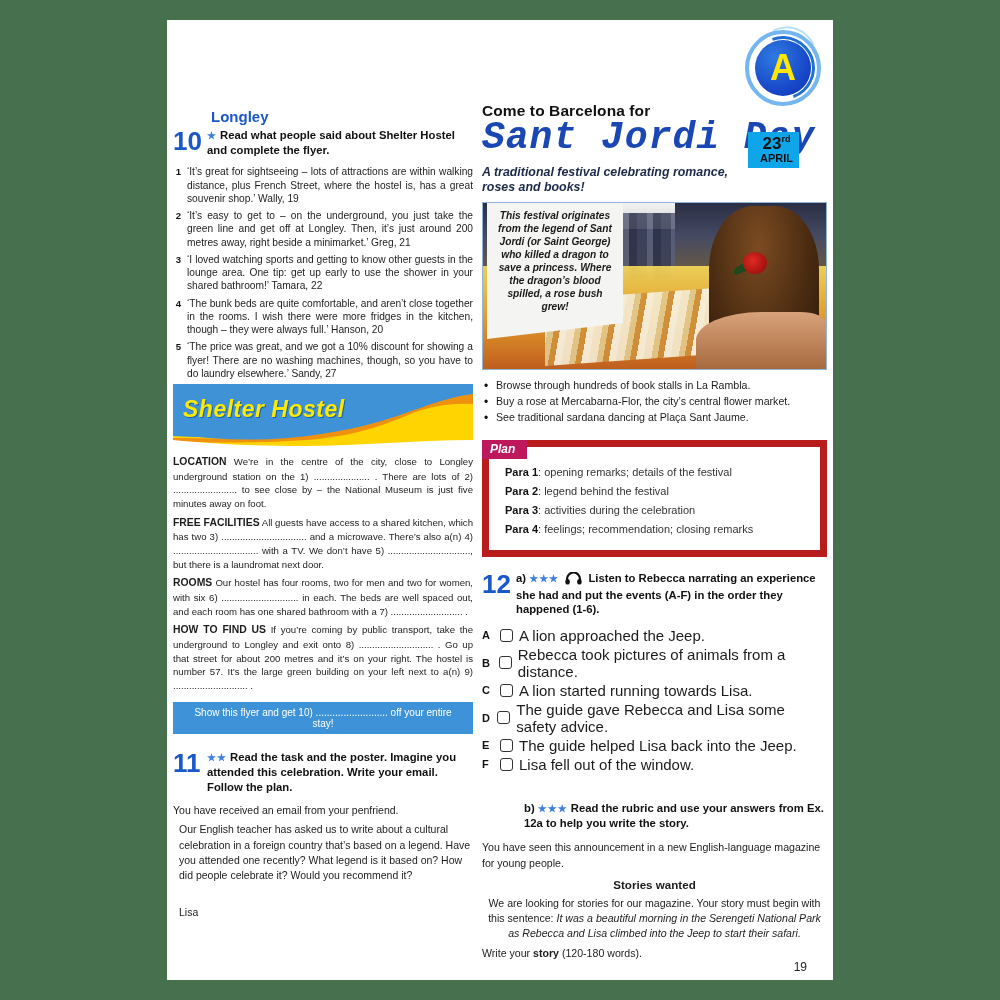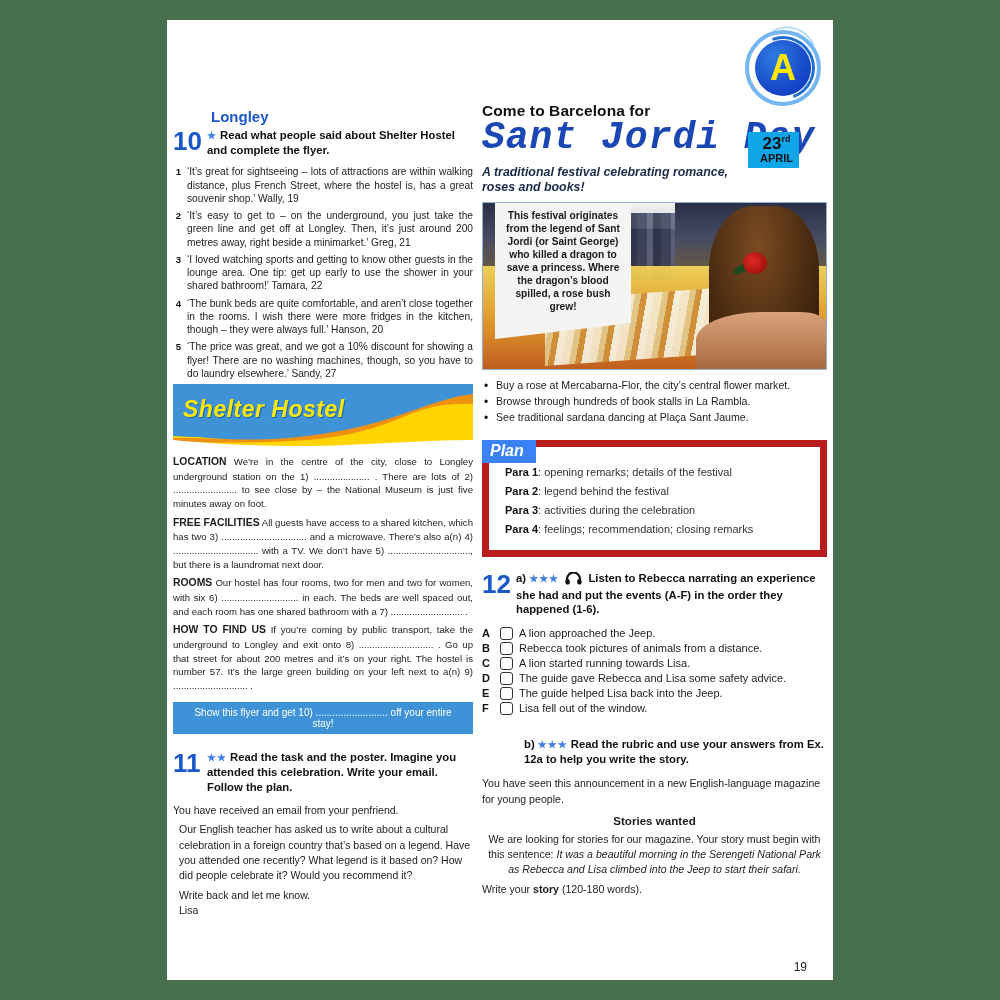--- a/index.html
+++ b/index.html
@@ -148,24 +148,24 @@
   #photo-block .crowd {
     position: absolute; left: 10%; top: 6%; width: 46%; height: 40%;
     background: repeating-linear-gradient(90deg,#3a3f59 0 10px,#5a5f7a 10px 16px,#2b3048 16px 24px);
     opacity: .85;
   }
   #photo-block .tent {
     position: absolute; left: 4%; top: 0; width: 52%; height: 16%;
     background: linear-gradient(180deg,#f2f2f0,#cfd2d6);
   }
   #photo-caption {
-    position: absolute; left: 12px; top: 0; width: 136px; min-height: 120px;
+    position: absolute; left: 4px; top: 0; width: 136px; min-height: 120px;
     background: #f4f4f2;
     padding: 6px 8px 10px 8px;
-    font-size: 10.2px; font-weight: bold;
+    font-size: 10.2px; font-style: italic; font-weight: bold;
     color: #1a1a1a; line-height: 1.28; text-align: center;
     z-index: 4;
   }
   #photo-caption::after {
     content: ""; position: absolute; left: 0; bottom: -16px;
     border-left: 136px solid #f4f4f2;
     border-bottom: 16px solid transparent;
   }
   .rose {
     position: absolute; right: 58px; top: -18px; width: 34px; height: 30px; z-index: 5;
@@ -187,39 +187,39 @@
     font-size: 10.6px; line-height: 1.5; color: #1c1c1c;
   }
   .bullets li::before {
     content: "•"; position: absolute; left: 2px; top: -1px; font-size: 12px; color: #111;
   }
 
   
   #plan-wrap { position: relative; margin-top: 14px; }
   #plan-tab {
     position: absolute; left: 0; top: 0;
-    background: #3b82f6; color: #fff;
-    font-size: 16px; font-weight: bold; font-style: italic;
+    background: #be185d; color: #fff;
+    font-size: 12px; font-weight: bold; font-style: italic;
     padding: 2px 12px 3px 8px; z-index: 2;
   }
   #plan-box {
     border: 7px solid #b91c1c; margin-top: 9px; padding: 16px 10px 10px 16px;
   }
   #plan-box .pl { font-size: 11px; line-height: 1.75; color: #333; }
   #plan-box .pl b { color: #111; }
 
   
   .abc { margin-top: 10px; }
   .abc-row { display: flex; align-items: center; margin-bottom: 2px; }
   .abc-row .L { width: 18px; font-size: 11px; font-weight: bold; color: #111; }
   .abc-row .box {
     width: 13px; height: 13px; border: 1.4px solid #333; border-radius: 3px;
     background: #fff; flex: none; margin-right: 6px;
   }
-  .abc-row .txt { font-size: 11px; color: #1c1c1c; }
+  .abc-row .txt { font-size: 15px; color: #1c1c1c; }
   .headphone { display: inline-block; vertical-align: -3px; margin: 0 3px; }
 
   
   .rubric { margin-top: 10px; font-size: 10.6px; line-height: 1.45; color: #1c1c1c; }
   .rubric .ctr { text-align: center; }
   .rubric .hdr { text-align: center; font-weight: bold; font-size: 11.6px; margin: 6px 0 2px; }
   .rubric i { font-style: italic; }
 
   .email-task { margin-top: 9px; font-size: 10.5px; line-height: 1.46; color: #1c1c1c; }
   .email-task .blk { margin-left: 6px; }
@@ -317,22 +317,21 @@
       <div class="ex-num">11</div>
       <div class="ex-body">
         <span class="stars">★★</span>
         <span>Read the task and the poster. Imagine you attended this celebration. Write your email. Follow the plan.</span>
       </div>
     </div>
 
     <div class="email-task">
       <div>You have received an email from your penfriend.</div>
       <div class="blk" style="margin-top:4px">Our English teacher has asked us to write about a cultural celebration in a foreign country that’s based on a legend. Have you attended one recently? What legend is it based on? How did people celebrate it? Would you recommend it?</div>
-      <div class="blk" style="margin-top:4px">Write back and let me know.</div>
-      <div class="blk" style="margin-top:0">Lisa</div>
+      <div class="blk" style="margin-top:21px">Lisa</div>
     </div>
   </div>
 
   <div class="col-right">
 
     <div class="poster-top">
       <h3>Come to Barcelona for</h3>
       <div class="sant-jordi">Sant Jordi Day</div>
       <div class="date-badge">
         <div class="d"><span>23</span><sup>rd</sup></div>
@@ -348,22 +347,22 @@
         <div class="person"></div>
         <div class="shoulder"></div>
         <div id="photo-caption">This festival originates from the legend of Sant Jordi (or Saint George) who killed a dragon to save a princess. Where the dragon’s blood spilled, a rose bush grew!</div>
       </div>
       <div class="rose" style="right:60px; top:150px; position:absolute;">
         <div class="leaf"></div>
         <div class="bloom"></div>
       </div>
 
       <ul class="bullets" id="poster-bullets">
+          <li>Browse through hundreds of book stalls in La Rambla.</li>
           <li>Buy a rose at Mercabarna-Flor, the city’s central flower market.</li>
-          <li>Browse through hundreds of book stalls in La Rambla.</li>
           <li>See traditional sardana dancing at Plaça Sant Jaume.</li>
         </ul>
     </div>
 
     <div id="plan-wrap">
       <div id="plan-tab">Plan</div>
       <div id="plan-box">
         <div id="plan-rows">
             <div class="pl"><b>Para 1</b><span>: opening remarks; details of the festival</span></div>
             <div class="pl"><b>Para 2</b><span>: legend behind the festival</span></div>
@@ -415,21 +414,21 @@
           <div class="box"></div>
           <div class="txt">The guide helped Lisa back into the Jeep.</div>
         </div>
         <div class="abc-row">
           <div class="L">F</div>
           <div class="box"></div>
           <div class="txt">Lisa fell out of the window.</div>
         </div>
       </div>
 
-    <div class="ex-row" style="margin-top:22px">
+    <div class="ex-row" style="margin-top:28px">
       <div class="ex-num"></div>
       <div class="ex-body" style="margin-left:8px">
         <span>b)</span>
         <span class="stars">★★★</span>
         <span>Read the rubric and use your answers from Ex. 12a to help you write the story.</span>
       </div>
     </div>
 
     <div class="rubric">
       <div>You have seen this announcement in a new English-language magazine for young people.</div>

